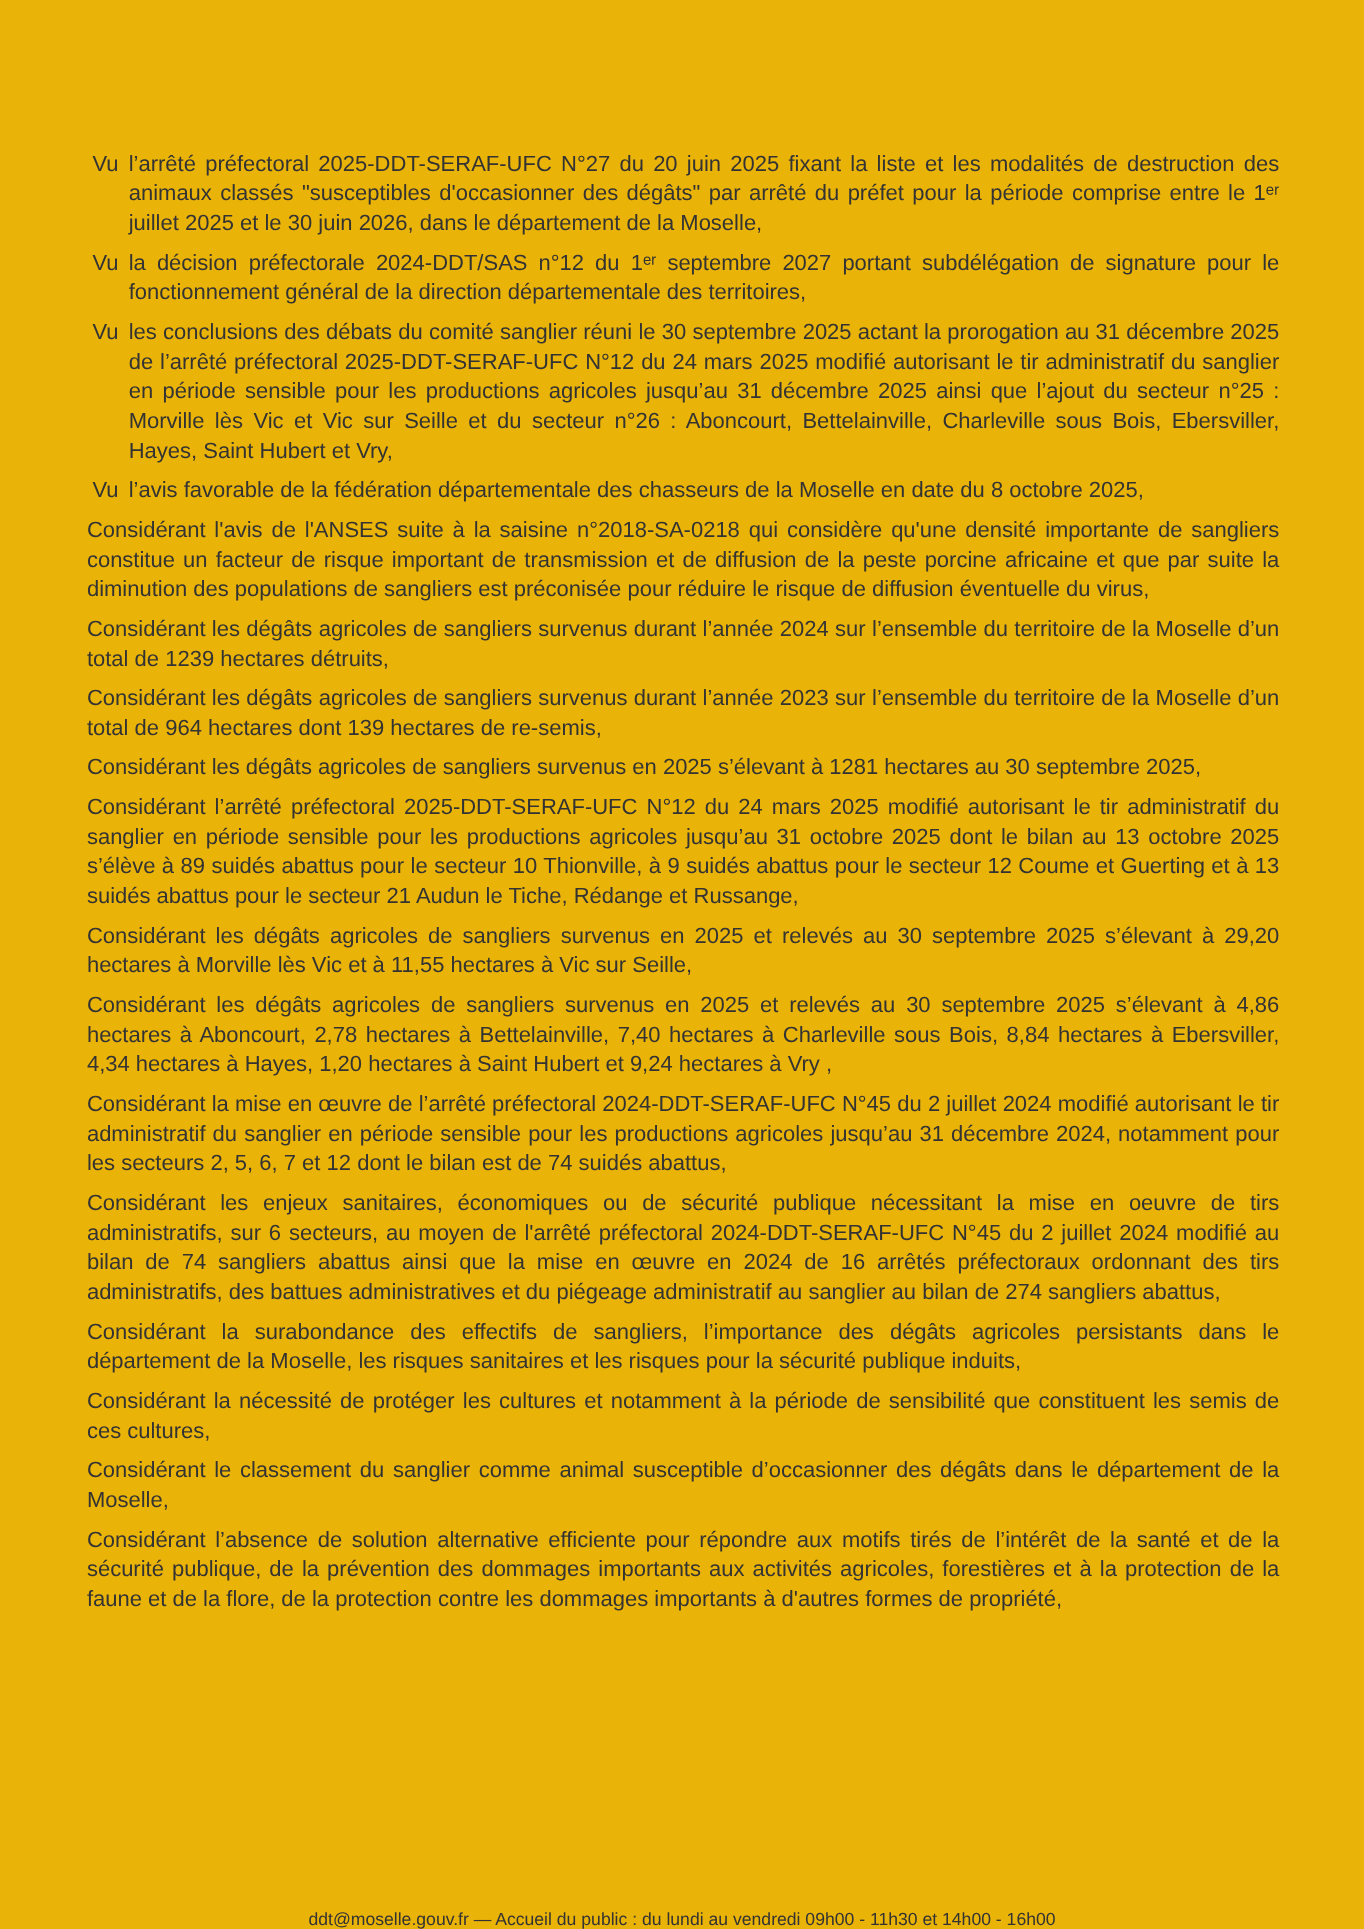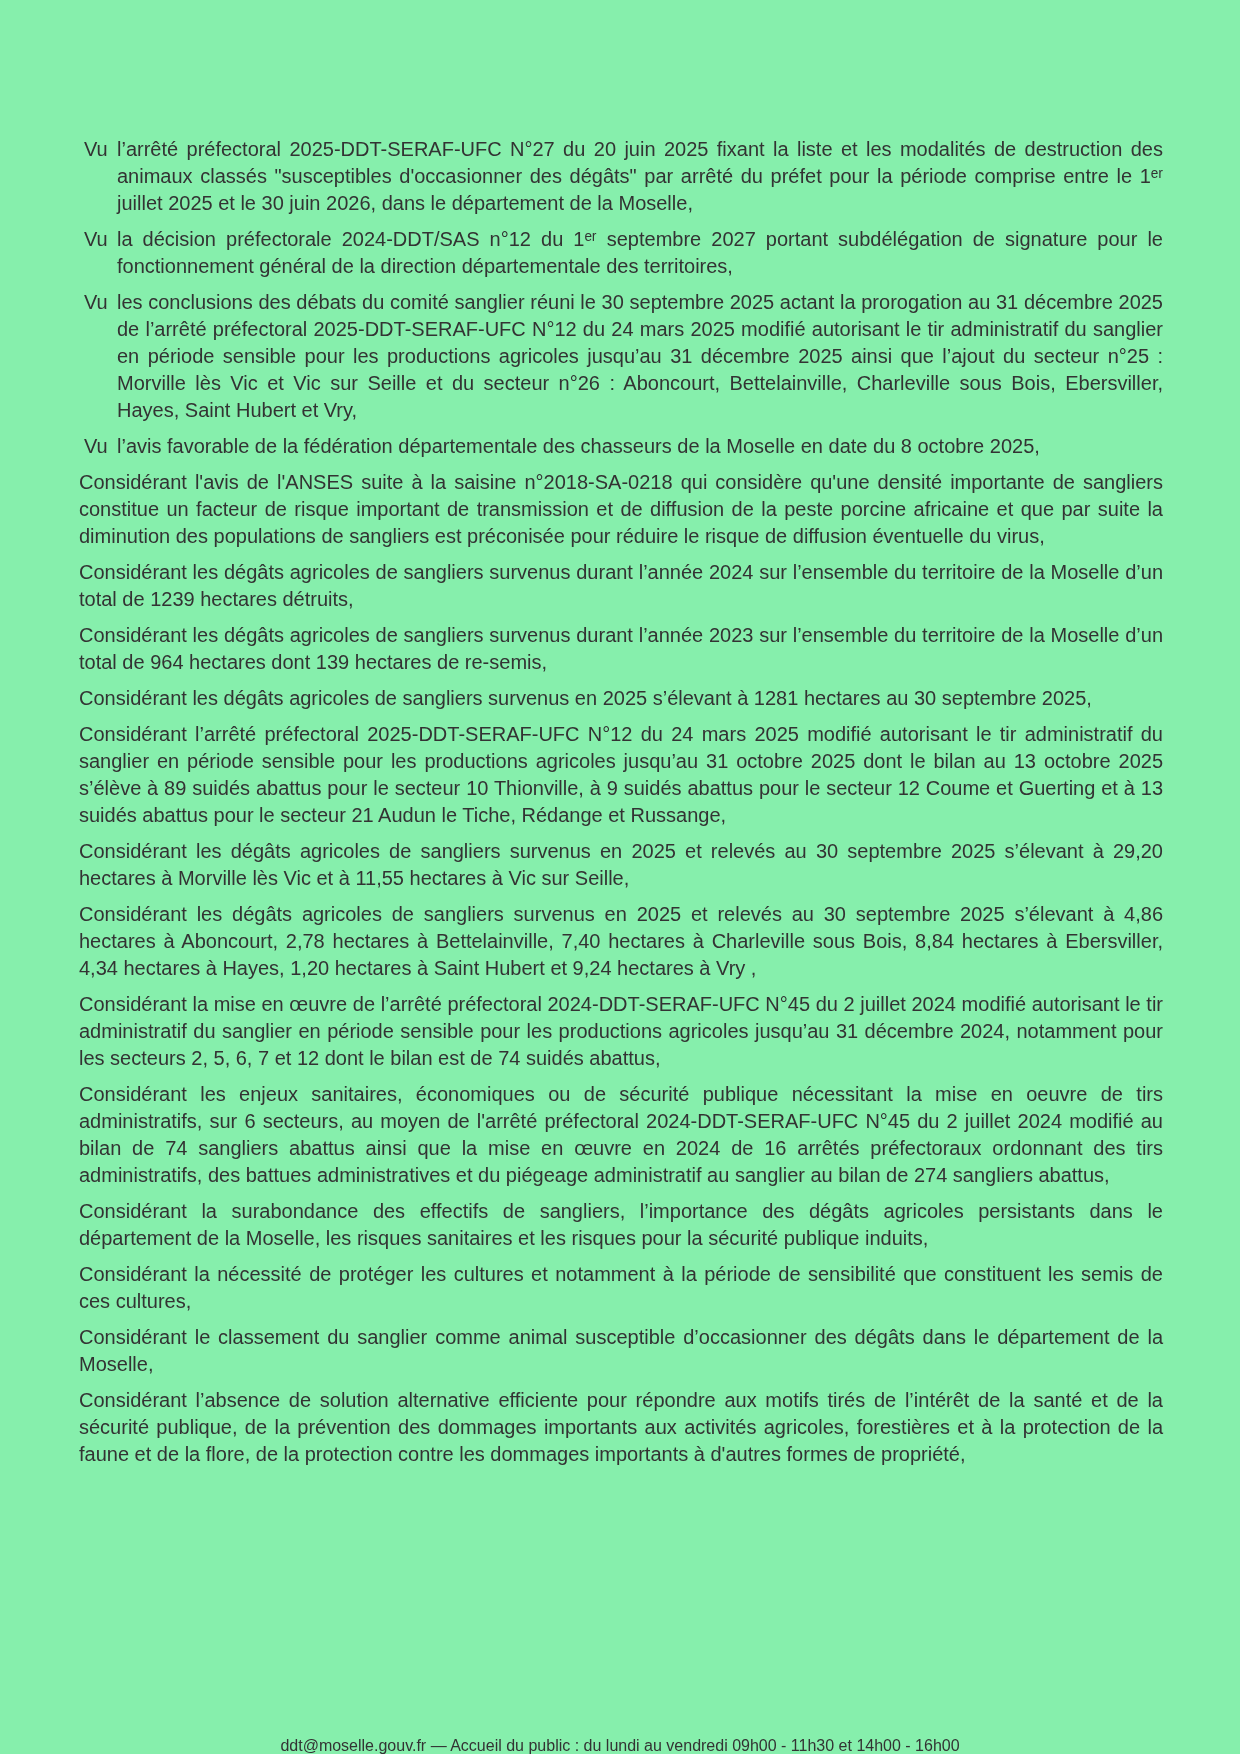--- a/index.html
+++ b/index.html
@@ -1,20 +1,20 @@
 <!DOCTYPE html>
 <html><head>
 <meta charset="utf-8">
 <style>
   html, body { margin: 0; padding: 0; background: #ffffff; }
   .page {
     position: relative;
     width: 1240px;
     height: 1754px;
-    background: #86efac;
+    background: #eab308;
     overflow: hidden;
     font-family: "Liberation Sans", "DejaVu Sans", sans-serif;
     color: #333333;
   }
   .content {
     position: absolute;
     left: 79px;
     top: 136px;
     width: 1084px;
   }

